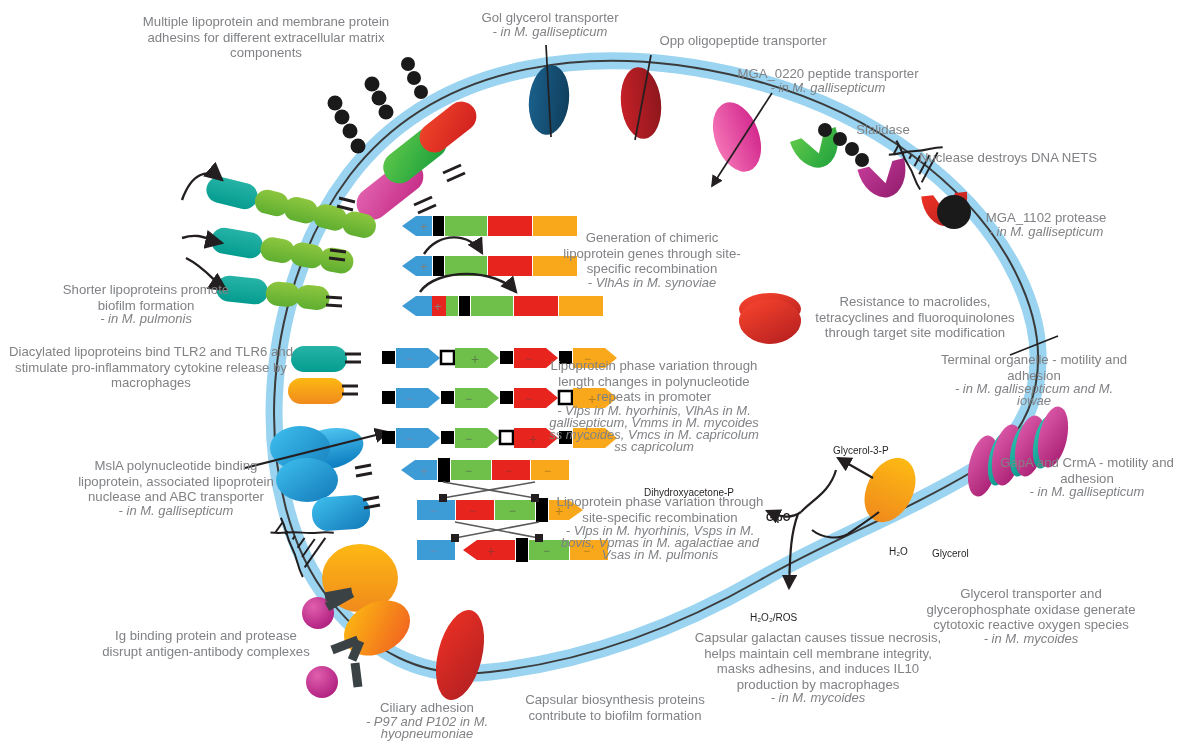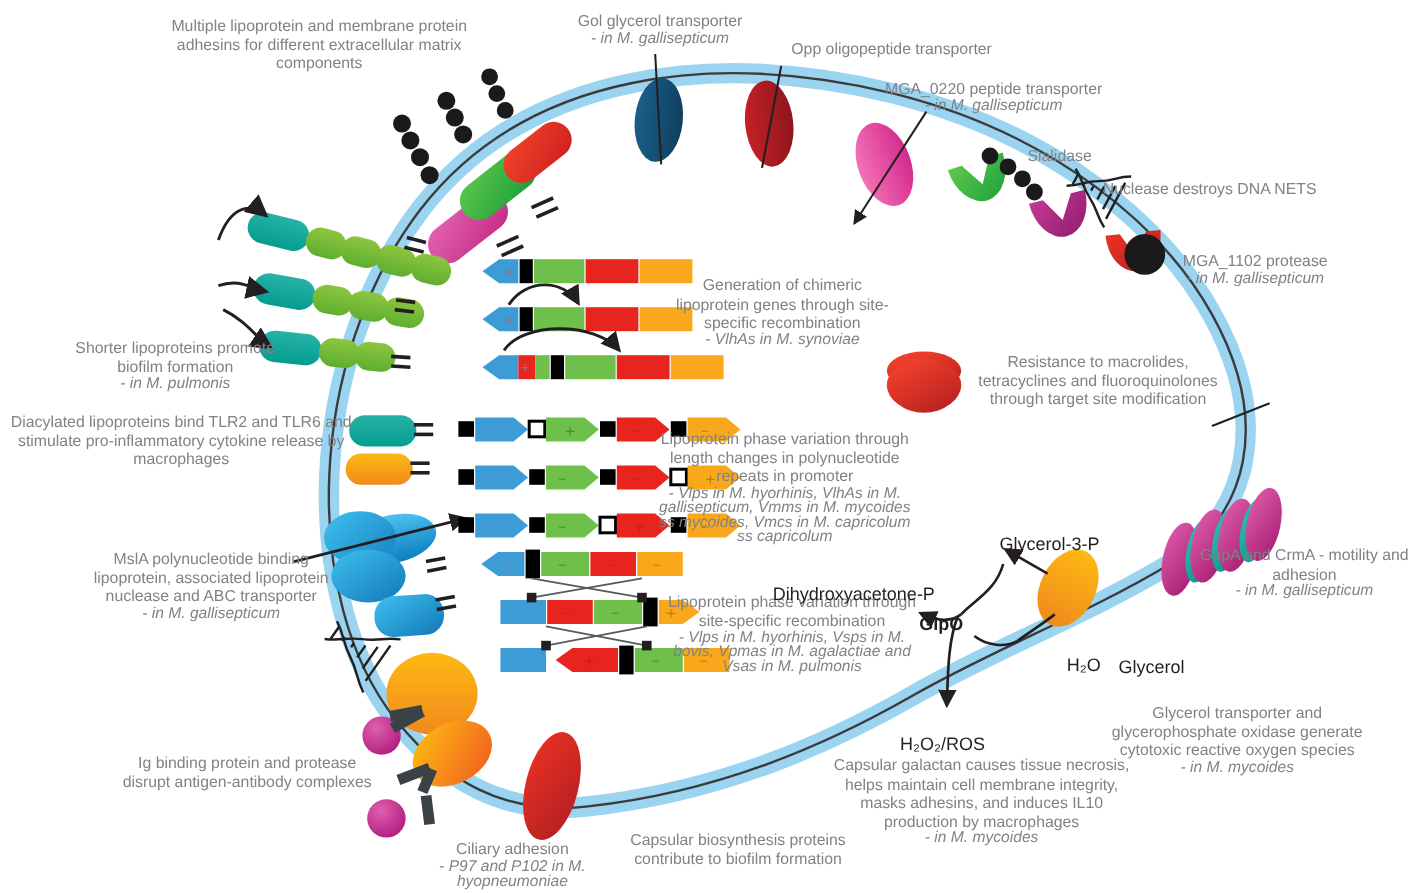--- a/index.html
+++ b/index.html
@@ -2,21 +2,21 @@
 <html><head>
 <meta charset="utf-8">
 <style>
   html,body{margin:0;padding:0;background:#fff;}
   body{font-family:"Liberation Sans","DejaVu Sans",sans-serif;}
   #stage{position:relative;width:1181px;height:744px;background:#ffffff;overflow:hidden;}
   #stage svg.layer{position:absolute;left:0;top:0;width:1181px;height:744px;}
   .lbl{position:absolute;color:#808285;font-size:13.2px;line-height:15.5px;text-align:center;}
   .lbl .sub{font-size:13px;line-height:12px;display:block;font-style:italic;color:#808285;}
   .lbl .ttl{display:block;}
-  .mol{position:absolute;color:#231f20;font-size:15px;white-space:nowrap;}
+  .mol{position:absolute;color:#231f20;font-size:10px;white-space:nowrap;}
   .mol.b{font-weight:bold;}
   i{font-style:italic;}
 </style>
 </head>
 <body>
 
 <div id="stage">
 
   <svg class="layer" viewBox="0 0 1181 744">
     <defs>
@@ -503,20 +503,24 @@
   <div class="lbl" style="left:920px;top:586px;width:222px;">
     <span class="ttl">Glycerol transporter and glycerophosphate oxidase generate cytotoxic reactive oxygen species</span>
     <span class="sub">- in <i>M. mycoides</i></span>
   </div>
 
   <div class="lbl" style="left:1000px;top:455px;width:174px;">
     <span class="ttl">GapA and CrmA - motility and adhesion</span>
     <span class="sub">- in <i>M. gallisepticum</i></span>
   </div>
 
+  <div class="lbl" style="left:940px;top:352px;width:188px;">
+    <span class="ttl">Terminal organelle - motility and adhesion</span>
+    <span class="sub">- in <i>M. gallisepticum</i> and <i>M. iowae</i></span>
+  </div>
 
   <div class="lbl" style="left:806px;top:294px;width:218px;">
     <span class="ttl">Resistance to macrolides, tetracyclines and fluoroquinolones through target site modification</span>
   </div>
 
   <div class="lbl" style="left:466px;top:10px;width:168px;">
     <span class="ttl">Gol glycerol transporter</span>
     <span class="sub">- in <i>M. gallisepticum</i></span>
   </div>
 

